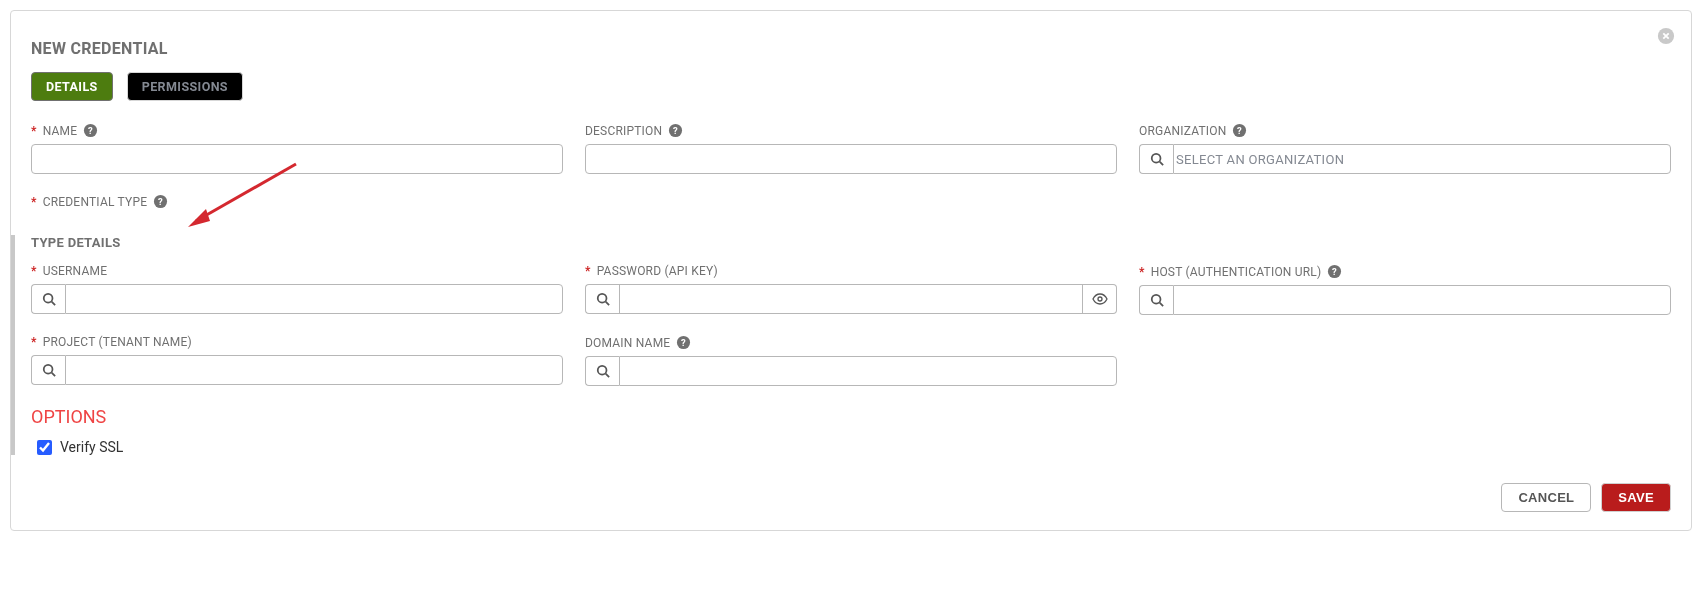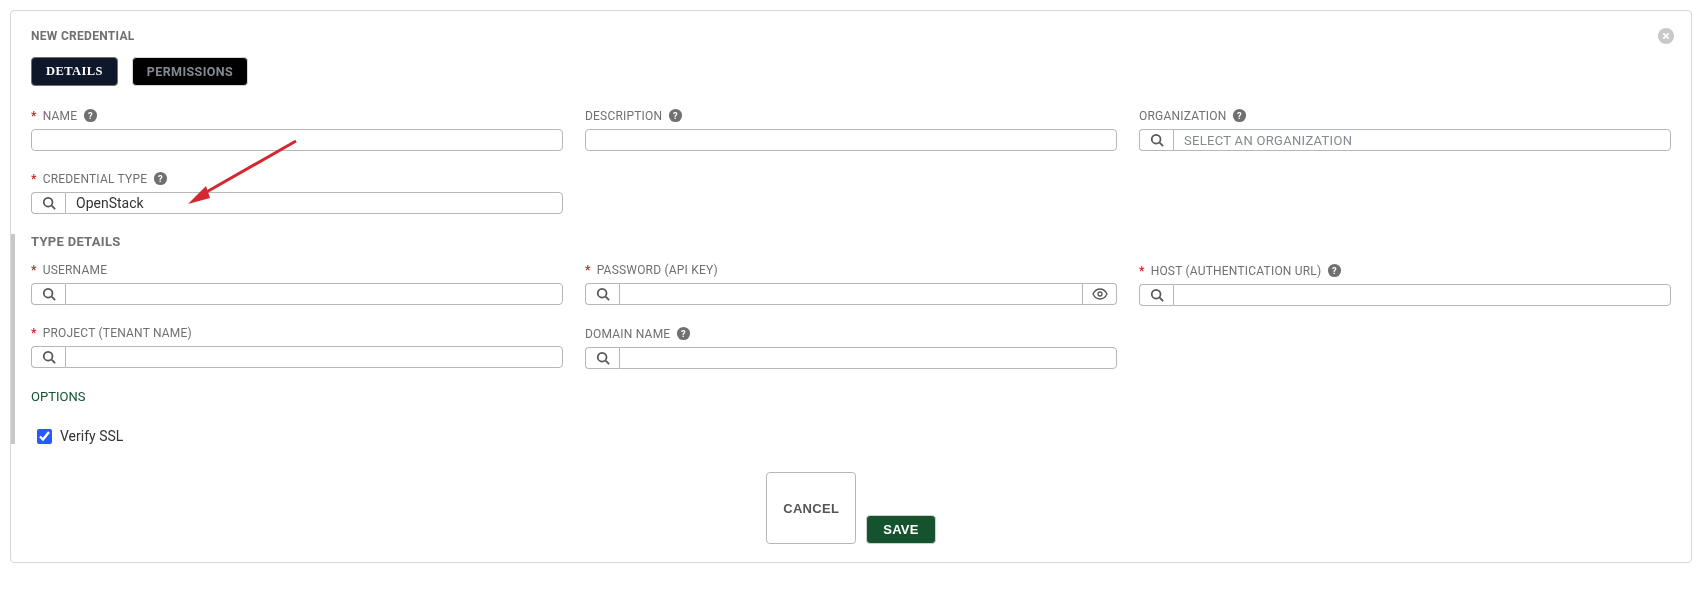--- a/index.html
+++ b/index.html
@@ -1,45 +1,45 @@
 <!DOCTYPE html>
 <html><head>
 <meta charset="utf-8">
 <style>
 * { box-sizing: border-box; margin: 0; padding: 0; }
 body { font-family: -apple-system, BlinkMacSystemFont, "Segoe UI", Roboto, Helvetica, Arial, sans-serif; background: #fff; padding: 10px; color: #444; }
 .panel { border: 1px solid #d7d7d7; border-radius: 4px; padding: 18px 20px; position: relative; }
-.panel-title { font-size: 12px; font-weight: 700; color: #707070; letter-spacing: .3px; margin-bottom: 14px; }
+.panel-title { font-size: 16px; font-weight: 700; color: #707070; letter-spacing: .3px; margin-bottom: 14px; margin-top: 10px; }
 .close-x { position: absolute; top: 16px; right: 16px; color: #c9c9c9; cursor: pointer; }
 .close-x svg { width: 18px; height: 18px; display:block; }
 .tabs { display: flex; gap: 14px; margin-bottom: 22px; }
 .tab { border: 1px solid #d7d7d7; border-radius: 4px; padding: 6px 14px; font-size: 12.5px; font-weight: 700; letter-spacing: .4px; cursor: pointer; background: #000000; color: #848992; text-transform: uppercase; }
-.tab.active { background: #0f172a; color: #fff; border-color: #707070; font-family: Liberation Serif, serif; }
+.tab.active { background: #4d7c0f; color: #fff; border-color: #707070; }
 .row3 { display: grid; grid-template-columns: repeat(3, 1fr); gap: 22px; }
 .field { margin-bottom: 20px; }
 .label-row { display: flex; align-items: center; gap: 6px; font-size: 12px; font-weight: 400; color: #707070; margin-bottom: 6px; text-transform: uppercase; letter-spacing: .2px; }
 .req { color: #c22; font-weight: 700; }
 .help-icon { width: 15px; height: 15px; color: #707070; display:inline-flex; }
 .help-icon svg { width:100%; height:100%; display:block; }
 .input-wrap { display: flex; }
 .lookup-btn { border: 1px solid #b7b7b7; border-right: none; border-radius: 4px 0 0 4px; background: #fff; width: 34px; display: flex; align-items: center; justify-content: center; cursor: pointer; }
 .lookup-btn svg { width: 14px; height: 14px; color: #555; }
-.text-input { flex: 1; border: 1px solid #b7b7b7; border-radius: 4px; height: 22px; padding: 4px 10px; font-size: 14px; color: #333; background: #fff; }
+.text-input { flex: 1; border: 1px solid #b7b7b7; border-radius: 4px; height: 30px; padding: 4px 2px; font-size: 14px; color: #333; background: #fff; }
 .lookup-btn + .text-input { border-radius: 0 4px 4px 0; }
 .text-input.placeholder { color: #848992; letter-spacing: .3px; font-size: 13px; }
 .eye-btn { border: 1px solid #b7b7b7; border-left: none; border-radius: 0 4px 4px 0; background: #fff; width: 34px; display:flex; align-items:center; justify-content:center; cursor:pointer; }
 .eye-btn svg { width: 16px; height: 16px; color: #555; }
 .section-bar { border-left: 4px solid #c8c8c8; padding-left: 16px; margin-bottom: 18px; margin-left:-20px; padding-right:0; }
 .section-title { font-size: 13px; font-weight: 700; color: #707070; letter-spacing: .3px; margin-bottom: 14px; text-transform: uppercase; }
-.options-label { font-size: 13px; color: #14532d; margin-bottom: 24px; text-transform: uppercase; }
+.options-label { font-size: 18px; color: #ef4444; margin-bottom: 12px; text-transform: uppercase; }
 .checkbox-row { display:flex; align-items:center; gap:8px; font-size:14px; color:#333;padding-left:6px; }
 .checkbox { width:15px; height:15px; accent-color:#265cff; cursor:pointer; }
-.footer { display:flex; justify-content:center; gap:10px; margin-top:28px; }
+.footer { display:flex; justify-content:flex-end; gap:10px; margin-top:28px; }
 .btn { border:1px solid #b7b7b7; border-radius:4px; padding:6px 16px; font-size:13px; font-weight:600; letter-spacing:.3px; cursor:pointer; background:#fff; color:#555; text-transform:uppercase; }
-.btn.save { background:#14532d; border-color:#d0d0d0; color:#fff; cursor:default;margin-top:43px; }
+.btn.save { background:#b91c1c; border-color:#d0d0d0; color:#fff; cursor:default; }
 .arrow { position:absolute; pointer-events:none; }
 </style>
 </head>
 <body>
 
 <div class="panel">
   <div class="panel-title">NEW CREDENTIAL</div>
   <div class="close-x">
     <svg viewBox="0 0 20 20" fill="currentColor">
         <circle cx="10" cy="10" r="9"></circle>
@@ -111,29 +111,20 @@
       <div class="label-row">
         <span class="req">*</span>
         <span>CREDENTIAL TYPE</span>
         <span class="help-icon">
             <svg viewBox="0 0 16 16" fill="currentColor">
               <circle cx="8" cy="8" r="7"></circle>
               <text x="8" y="12" text-anchor="middle" font-size="10" fill="#fff" font-weight="700">?</text>
             </svg>
           </span>
       </div>
-      <div class="input-wrap">
-        <button class="lookup-btn">
-            <svg viewBox="0 0 16 16" fill="none" stroke="currentColor" stroke-width="2">
-              <circle cx="7" cy="7" r="5"></circle>
-              <line x1="11" y1="11" x2="15" y2="15"></line>
-            </svg>
-          </button>
-        <div class="text-input" style="display:flex;align-items:center;">OpenStack</div>
-      </div>
     </div>
     <svg class="arrow" style="left:145px; top:-35px;" width="130" height="80" viewBox="0 0 130 80">
       <line x1="120" y1="5" x2="20" y2="62" stroke="#d4282f" stroke-width="3"></line>
       <polygon points="12,68 30,50 34,62" fill="#d4282f"></polygon>
     </svg>
   </div>
 
   <div class="section-bar">
     <div class="section-title">TYPE DETAILS</div>
 

